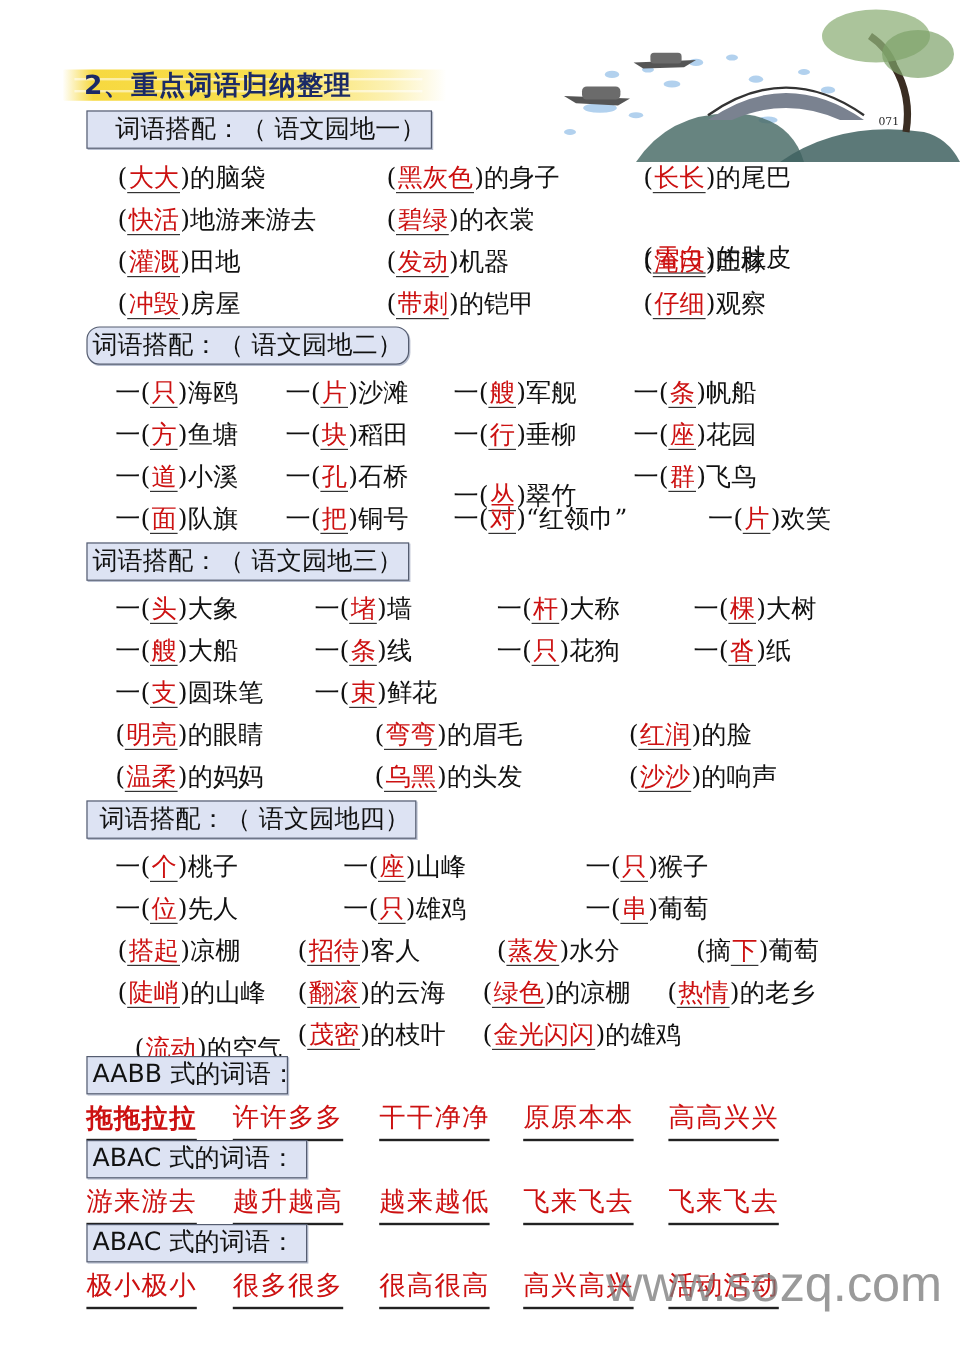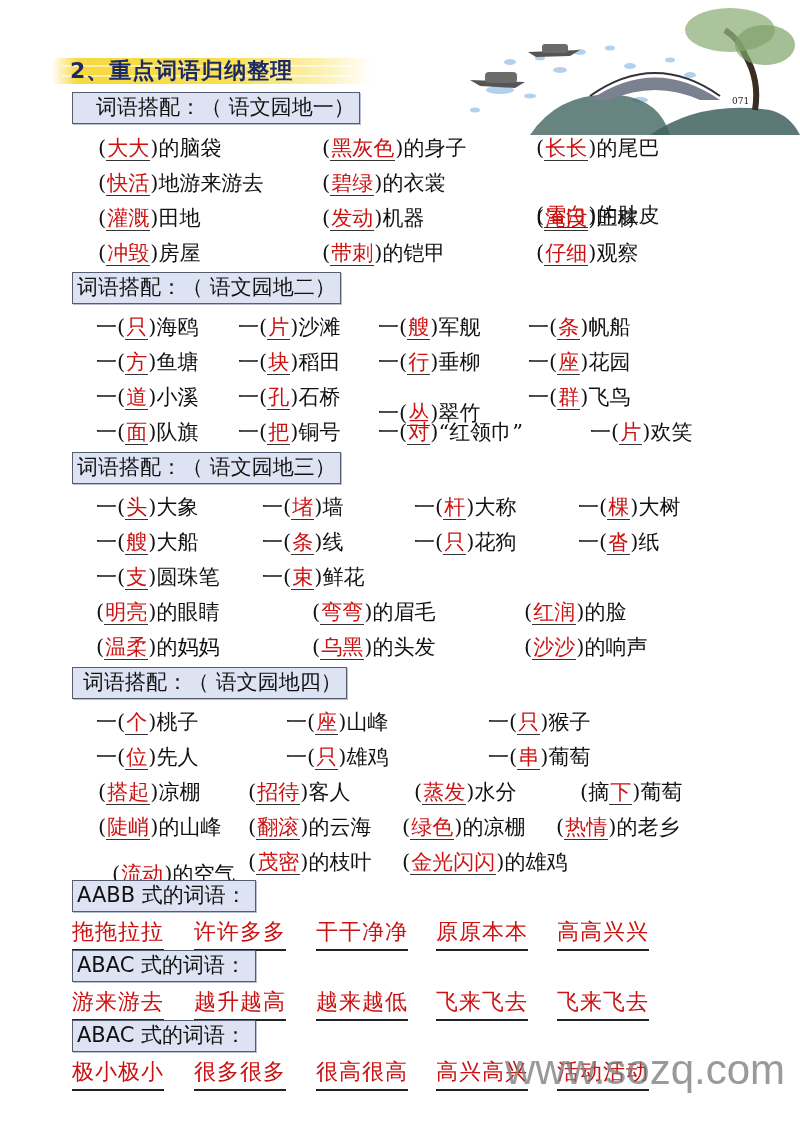--- a/index.html
+++ b/index.html
@@ -99,21 +99,21 @@
     <span class="item" style="left:322px;"><span>(</span><span class="ans">发动</span><span>)机器</span></span>
     <span class="item" style="left:536px;"><span>(</span><span class="ans">淹没</span><span>)庄稼</span></span>
   </div>
   <div class="row" style="top:238px;">
     <span class="item" style="left:98px;"><span>(</span><span class="ans">冲毁</span><span>)房屋</span></span>
     <span class="item" style="left:322px;"><span>(</span><span class="ans">带刺</span><span>)的铠甲</span></span>
     <span class="item" style="left:536px;"><span>(</span><span class="ans">仔细</span><span>)观察</span></span>
   </div>
 </div>
 
-<div class="sec-header" style="top:272px;">词语搭配：（ 语文园地二）</div>
+<div class="sec-header" style="top:272px;border-radius:11px;">词语搭配：（ 语文园地二）</div>
 <div>
   <div class="row" style="top:312px;">
     <span class="item" style="left:96px;"><span>一(</span><span class="ans">只</span><span>)海鸥</span></span>
     <span class="item" style="left:238px;"><span>一(</span><span class="ans">片</span><span>)沙滩</span></span>
     <span class="item" style="left:378px;"><span>一(</span><span class="ans">艘</span><span>)军舰</span></span>
     <span class="item" style="left:528px;"><span>一(</span><span class="ans">条</span><span>)帆船</span></span>
   </div>
   <div class="row" style="top:347px;">
     <span class="item" style="left:96px;"><span>一(</span><span class="ans">方</span><span>)鱼塘</span></span>
     <span class="item" style="left:238px;"><span>一(</span><span class="ans">块</span><span>)稻田</span></span>
@@ -188,23 +188,23 @@
     <span class="item" style="left:402px;"><span>(</span><span class="ans">绿色</span><span>)的凉棚</span></span>
     <span class="item" style="left:556px;"><span>(</span><span class="ans">热情</span><span>)的老乡</span></span>
   </div>
   <div class="row" style="top:847px;">
     <span class="item" style="left:112px;margin-top:12px;"><span>(</span><span class="ans">流动</span><span>)的空气</span></span>
     <span class="item" style="left:248px;"><span>(</span><span class="ans">茂密</span><span>)的枝叶</span></span>
     <span class="item" style="left:402px;"><span>(</span><span class="ans">金光闪闪</span><span>)的雄鸡</span></span>
   </div>
 </div>
 
-<div class="sec-header" style="top:880px; width:184px;">AABB 式的词语：</div>
+<div class="sec-header" style="top:880px; width:168px;">AABB 式的词语：</div>
 <div class="word-row" style="top:916px;">
-  <span class="word" style="left:0px;">拖拖拉拉</span>
+  <span class="word" style="left:0px;font-weight:bold;">拖拖拉拉</span>
   <span class="word" style="left:122px;">许许多多</span>
   <span class="word" style="left:244px;">干干净净</span>
   <span class="word" style="left:364px;">原原本本</span>
   <span class="word" style="left:485px;">高高兴兴</span>
 </div>
 
 <div class="sec-header" style="top:950px; width:184px;">ABAC 式的词语：</div>
 <div class="word-row" style="top:986px;">
   <span class="word" style="left:0px;">游来游去</span>
   <span class="word" style="left:122px;">越升越高</span>

